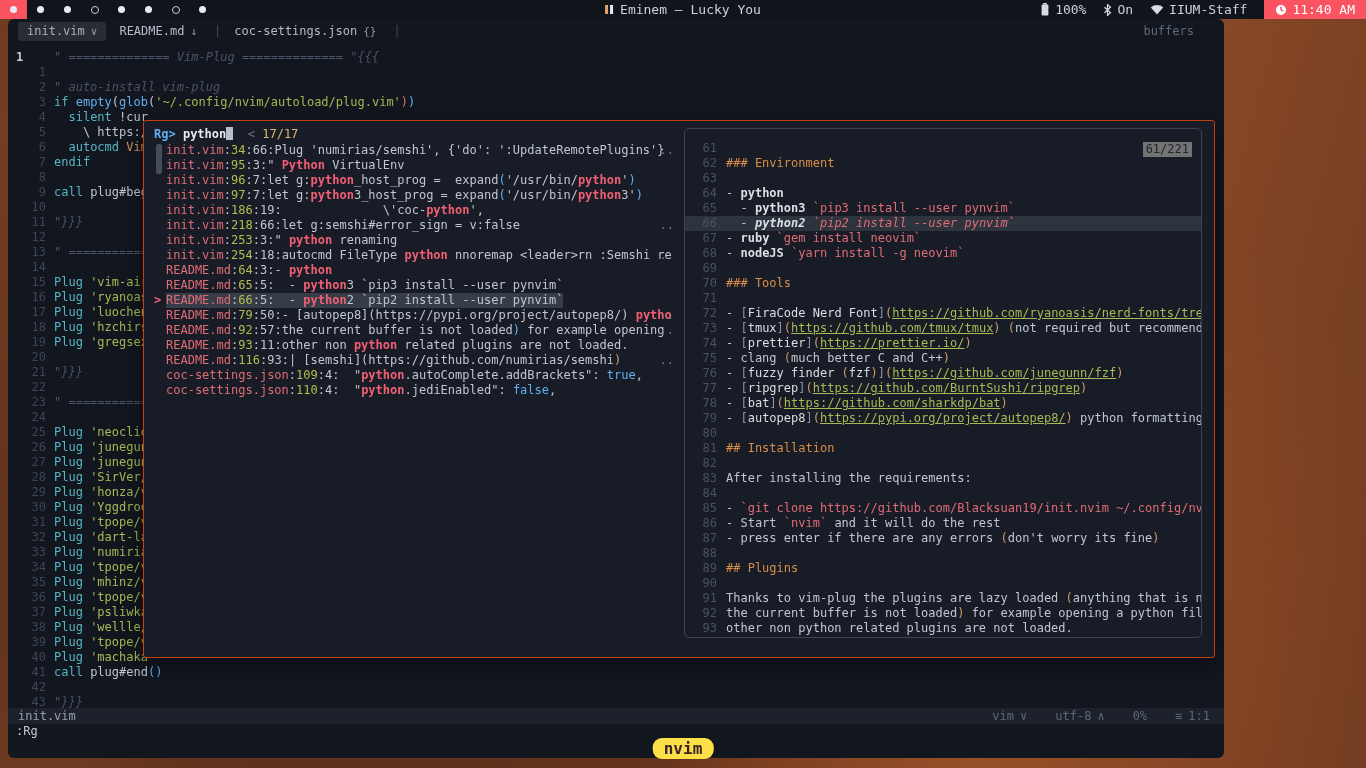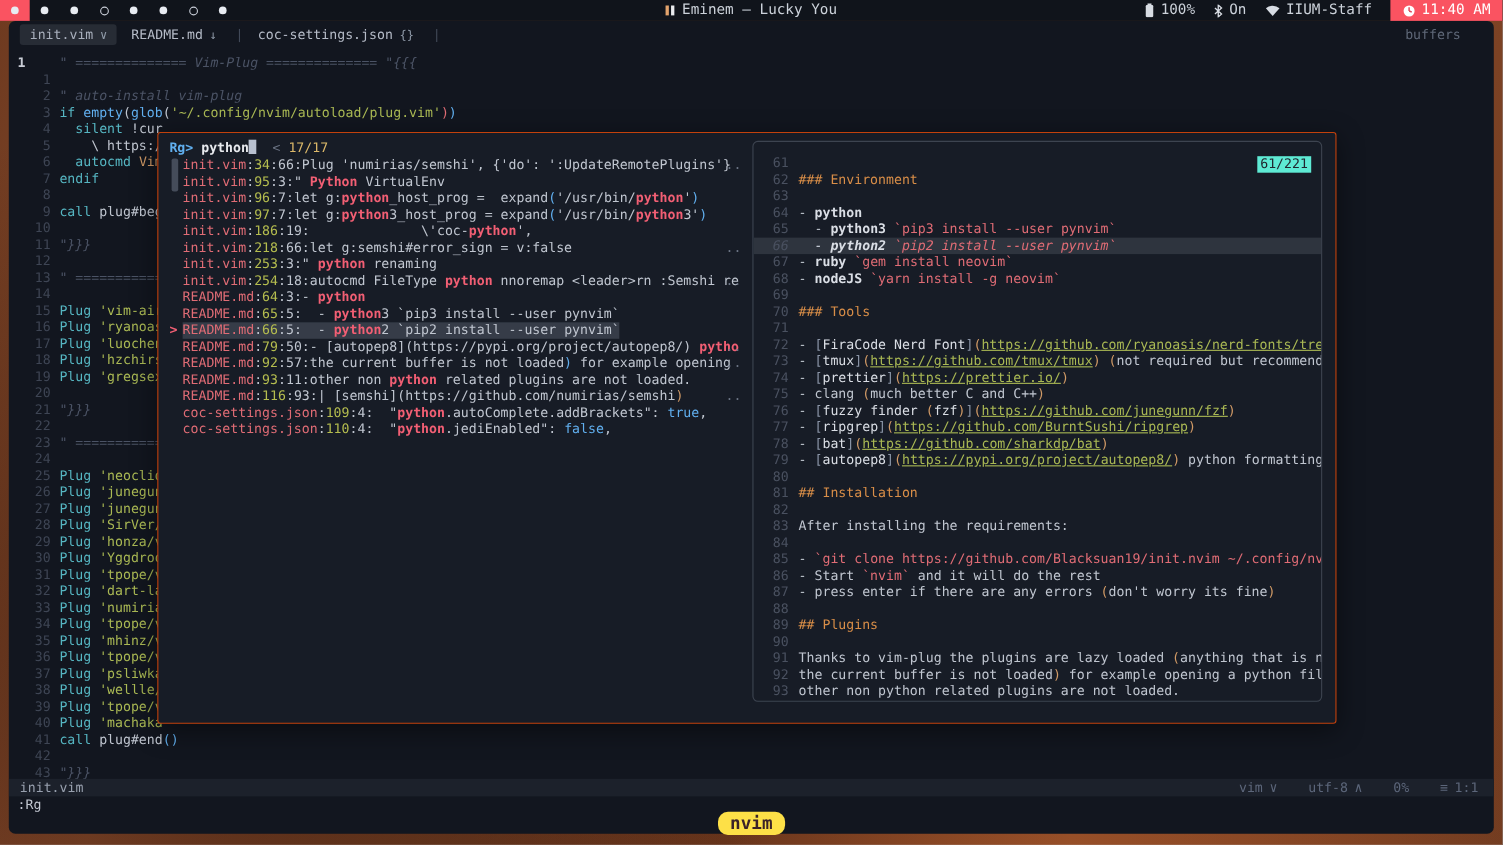--- a/index.html
+++ b/index.html
@@ -22,21 +22,21 @@
   .ws-dot.empty{background:transparent;border:1.5px solid #c9ced8;box-sizing:border-box;width:8px;height:8px;}
   .music{position:absolute;left:50%;transform:translateX(-50%);display:flex;align-items:center;gap:7px;}
   .pause-icon{display:inline-flex;gap:2px;}
   .pause-icon i{display:block;width:3px;height:9px;}
   .pause-icon i:first-child{background:#e2a36c;}
   .pause-icon i:last-child{background:#e9ebee;}
   .tb-right{margin-left:auto;display:flex;align-items:center;height:19px;}
   .tb-mod{display:flex;align-items:center;gap:5px;margin-right:17px;}
   .tb-clock{background:#fa5361;height:19px;display:flex;align-items:center;gap:5px;padding:0 11px;color:#fff;}
   
-  .nvim{position:absolute;left:8px;top:19px;width:1350px;height:739px;background:#12161f;
+  .nvim{position:absolute;left:8px;top:19px;width:1216px;height:739px;background:#12161f;
     border-radius:6px;overflow:hidden;font-size:12px;line-height:15px;}
   
   .tabline{position:absolute;left:0;top:0;right:0;height:24px;display:flex;align-items:center;
     padding-left:10px;color:#b6bcc8;}
   .tab{display:flex;align-items:center;gap:6px;padding:2px 9px;margin-right:4px;border-radius:3px;}
   .tab.active{background:#272c35;color:#a8afbc;}
   .tab-sep{color:#414958;margin:0 4px;}
   .tab-icon{color:#8f9aa8;font-size:11px;}
   .tabline-right{margin-left:auto;padding-right:30px;color:#5f6878;text-align:right;}
   
@@ -64,21 +64,21 @@
   .fz-inner{display:inline-block;}
   .fz-inner.sel{background:#363c48;}
   .fz-ptr{position:absolute;left:10px;color:#f25f74;font-weight:bold;}
   .fz-trunc{position:absolute;right:10px;top:0;color:#6b7484;}
   
   .pv-box{position:absolute;left:540px;top:7px;width:518px;height:510px;border:1px solid #3d4450;
     border-radius:5px;overflow:hidden;padding-top:12px;box-sizing:border-box;}
   .pv-row{height:15px;white-space:pre;}
   .pv-row.hl{background:#2e343e;font-style:italic;}
   .pv-num{display:inline-block;width:26px;text-align:right;margin-left:6px;margin-right:9px;color:#4a5160;}
-  .pv-badge{position:absolute;right:9px;top:13px;background:#5eead4;color:#21252e;padding:0 3px;height:15px;}
+  .pv-badge{position:absolute;right:9px;top:13px;background:#737373;color:#21252e;padding:0 3px;height:15px;}
   
   .nvim-pill{position:absolute;left:50%;top:738px;transform:translateX(-50%);background:#fde047;
     color:#3b2228;font-weight:bold;font-size:16px;padding:1px 11px;border-radius:9px;z-index:60;}
   
   .c-cm{color:#4b5365;font-style:italic}
   .c-kw{color:#56b6c2}
   .c-fn{color:#61afef}
   .c-st{color:#aab954}
   .c-or{color:#d19a66}
   .c-rd{color:#e06c75}

